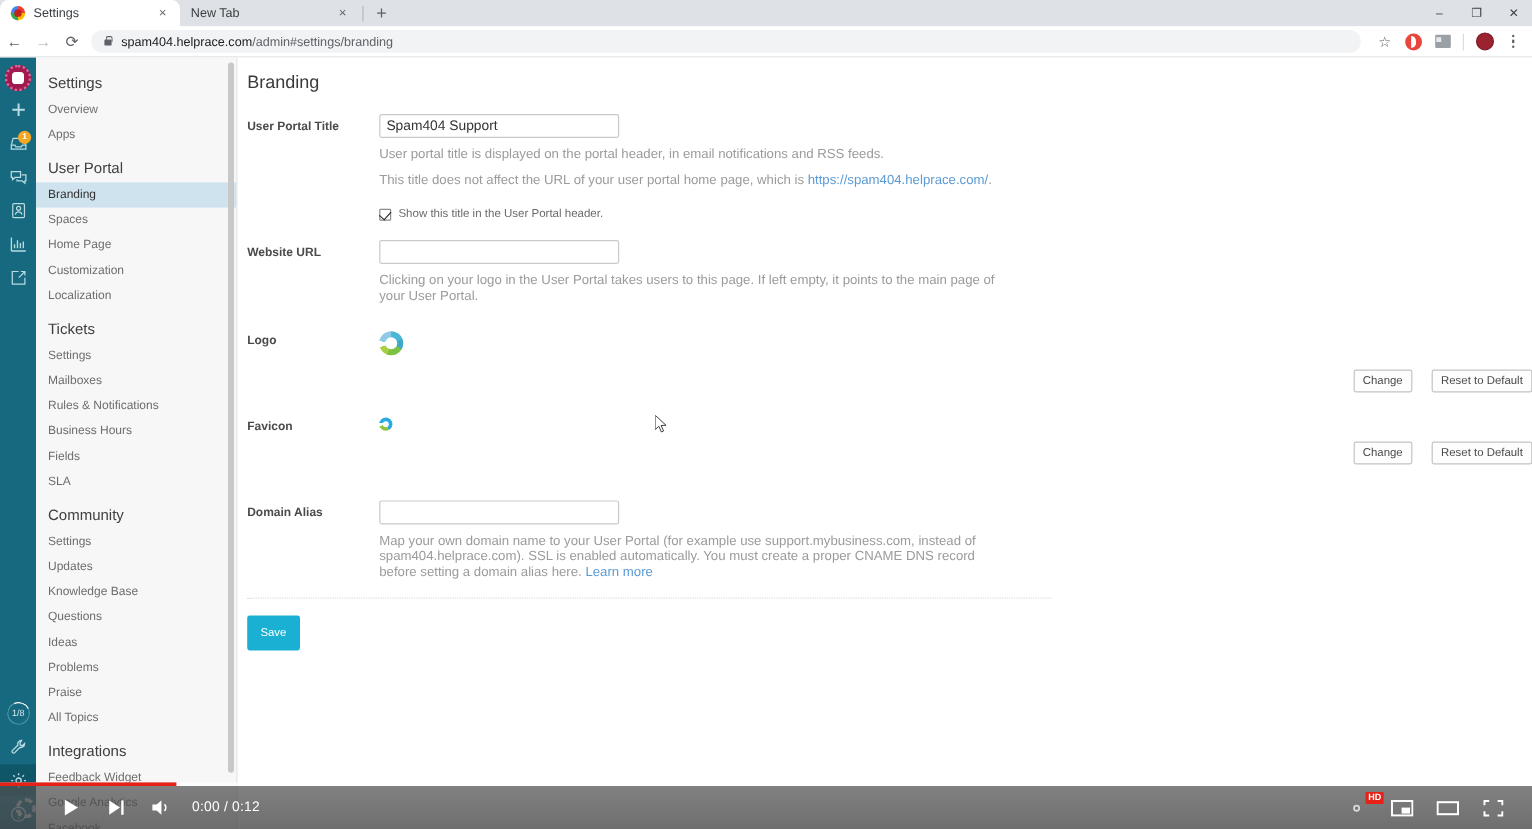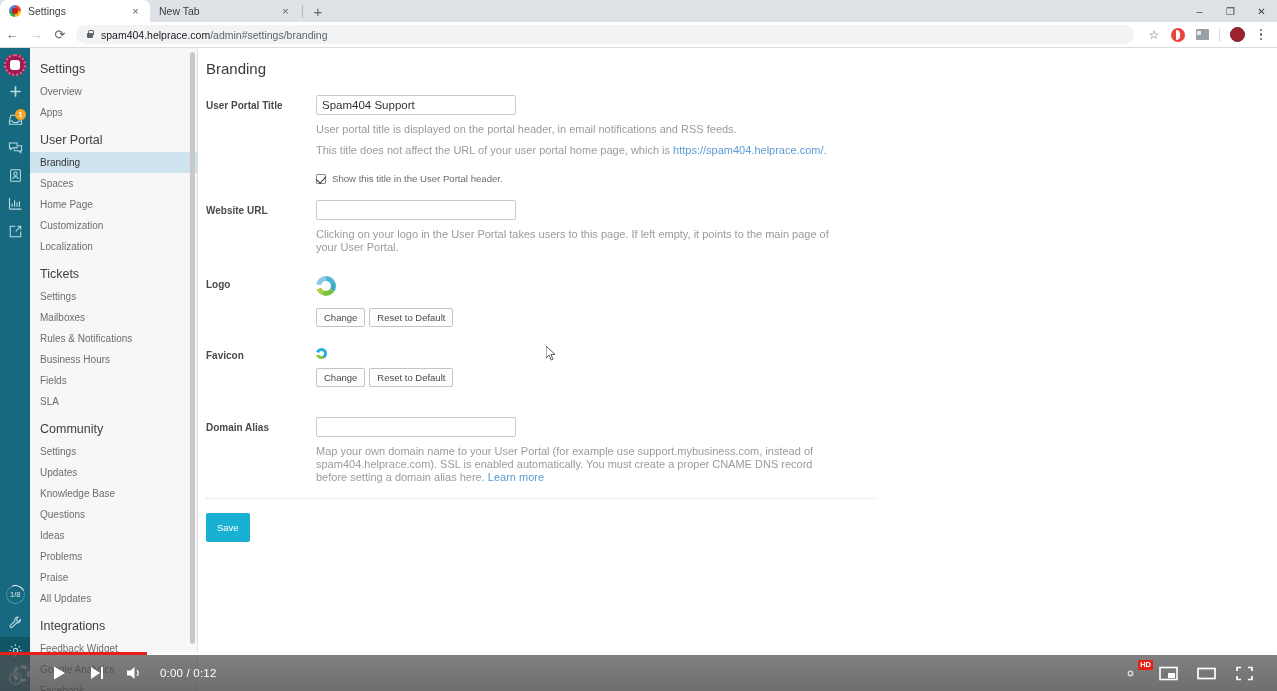--- a/index.html
+++ b/index.html
@@ -192,21 +192,21 @@
   .checkbox-row { display: flex; align-items: center; gap: 6px; margin-top: 16px; }
   .cb {
     width: 10px; height: 10px; border: 1px solid #8c8c8c; background: #fff;
     position: relative; flex: none; border-radius: 1px;
   }
   .cb.checked::after {
     content: ""; position: absolute; left: 1px; top: -1px; width: 5px; height: 8px;
     border: solid #2f2f2f; border-width: 0 1.7px 1.7px 0; transform: rotate(42deg);
   }
   .cb-label { font-size: 9.6px; color: #6b6b6b; }
-  .btn-row { display: flex; gap: 4px; margin-top: 12px; }
+  .btn-row { display: flex; gap: 16px; margin-top: 12px; justify-content: flex-end; }
   .btn-plain {
     font-family: "Liberation Sans", sans-serif; font-size: 9.5px; color: #4a4a4a;
     background: #fdfdfd; border: 1px solid #c4c4c4; border-radius: 2px;
     padding: 3px 7px; cursor: pointer;
   }
   .logo-ring {
     width: 20px; height: 20px; border-radius: 50%;
     background: conic-gradient(#4ab7d8 0deg 70deg, #3fa9c9 70deg 120deg, #7cc242 120deg 200deg,
                                #a8cf45 200deg 250deg, #ffffff 250deg 280deg, #8ecae6 280deg 360deg);
     position: relative; margin-top: 2px;
@@ -416,21 +416,21 @@
 
         <div>
           <div class="nav-group-title">Community</div>
           <a class="nav-link">Settings</a>
           <a class="nav-link">Updates</a>
           <a class="nav-link">Knowledge Base</a>
           <a class="nav-link">Questions</a>
           <a class="nav-link">Ideas</a>
           <a class="nav-link">Problems</a>
           <a class="nav-link">Praise</a>
-          <a class="nav-link">All Updates</a>
+          <a class="nav-link">All Topics</a>
         </div>
 
         <div>
           <div class="nav-group-title">Integrations</div>
           <a class="nav-link">Feedback Widget</a>
           <a class="nav-link">Google Analytics</a>
           <a class="nav-link">Facebook</a>
 
         </div>
 

